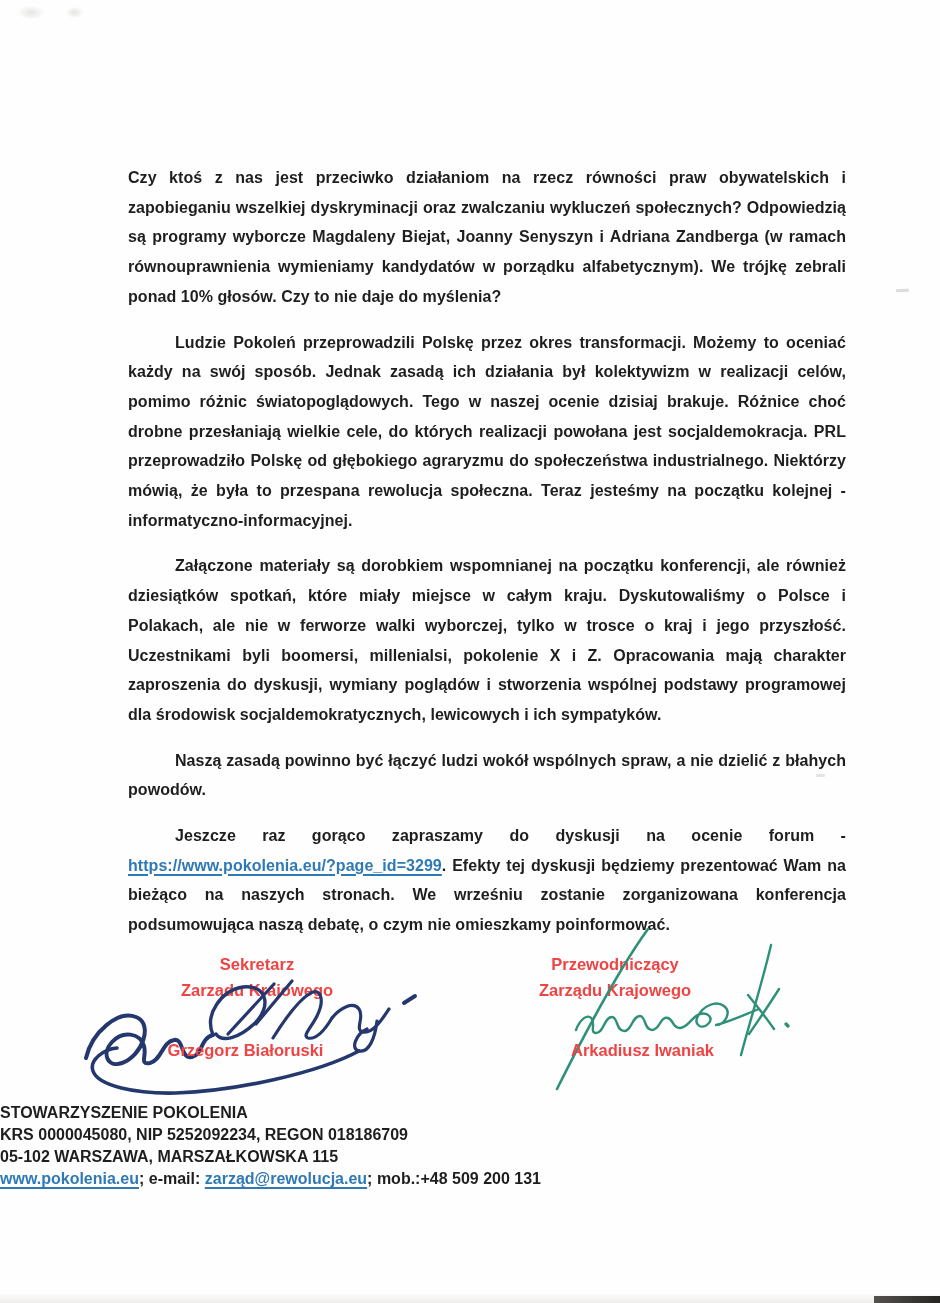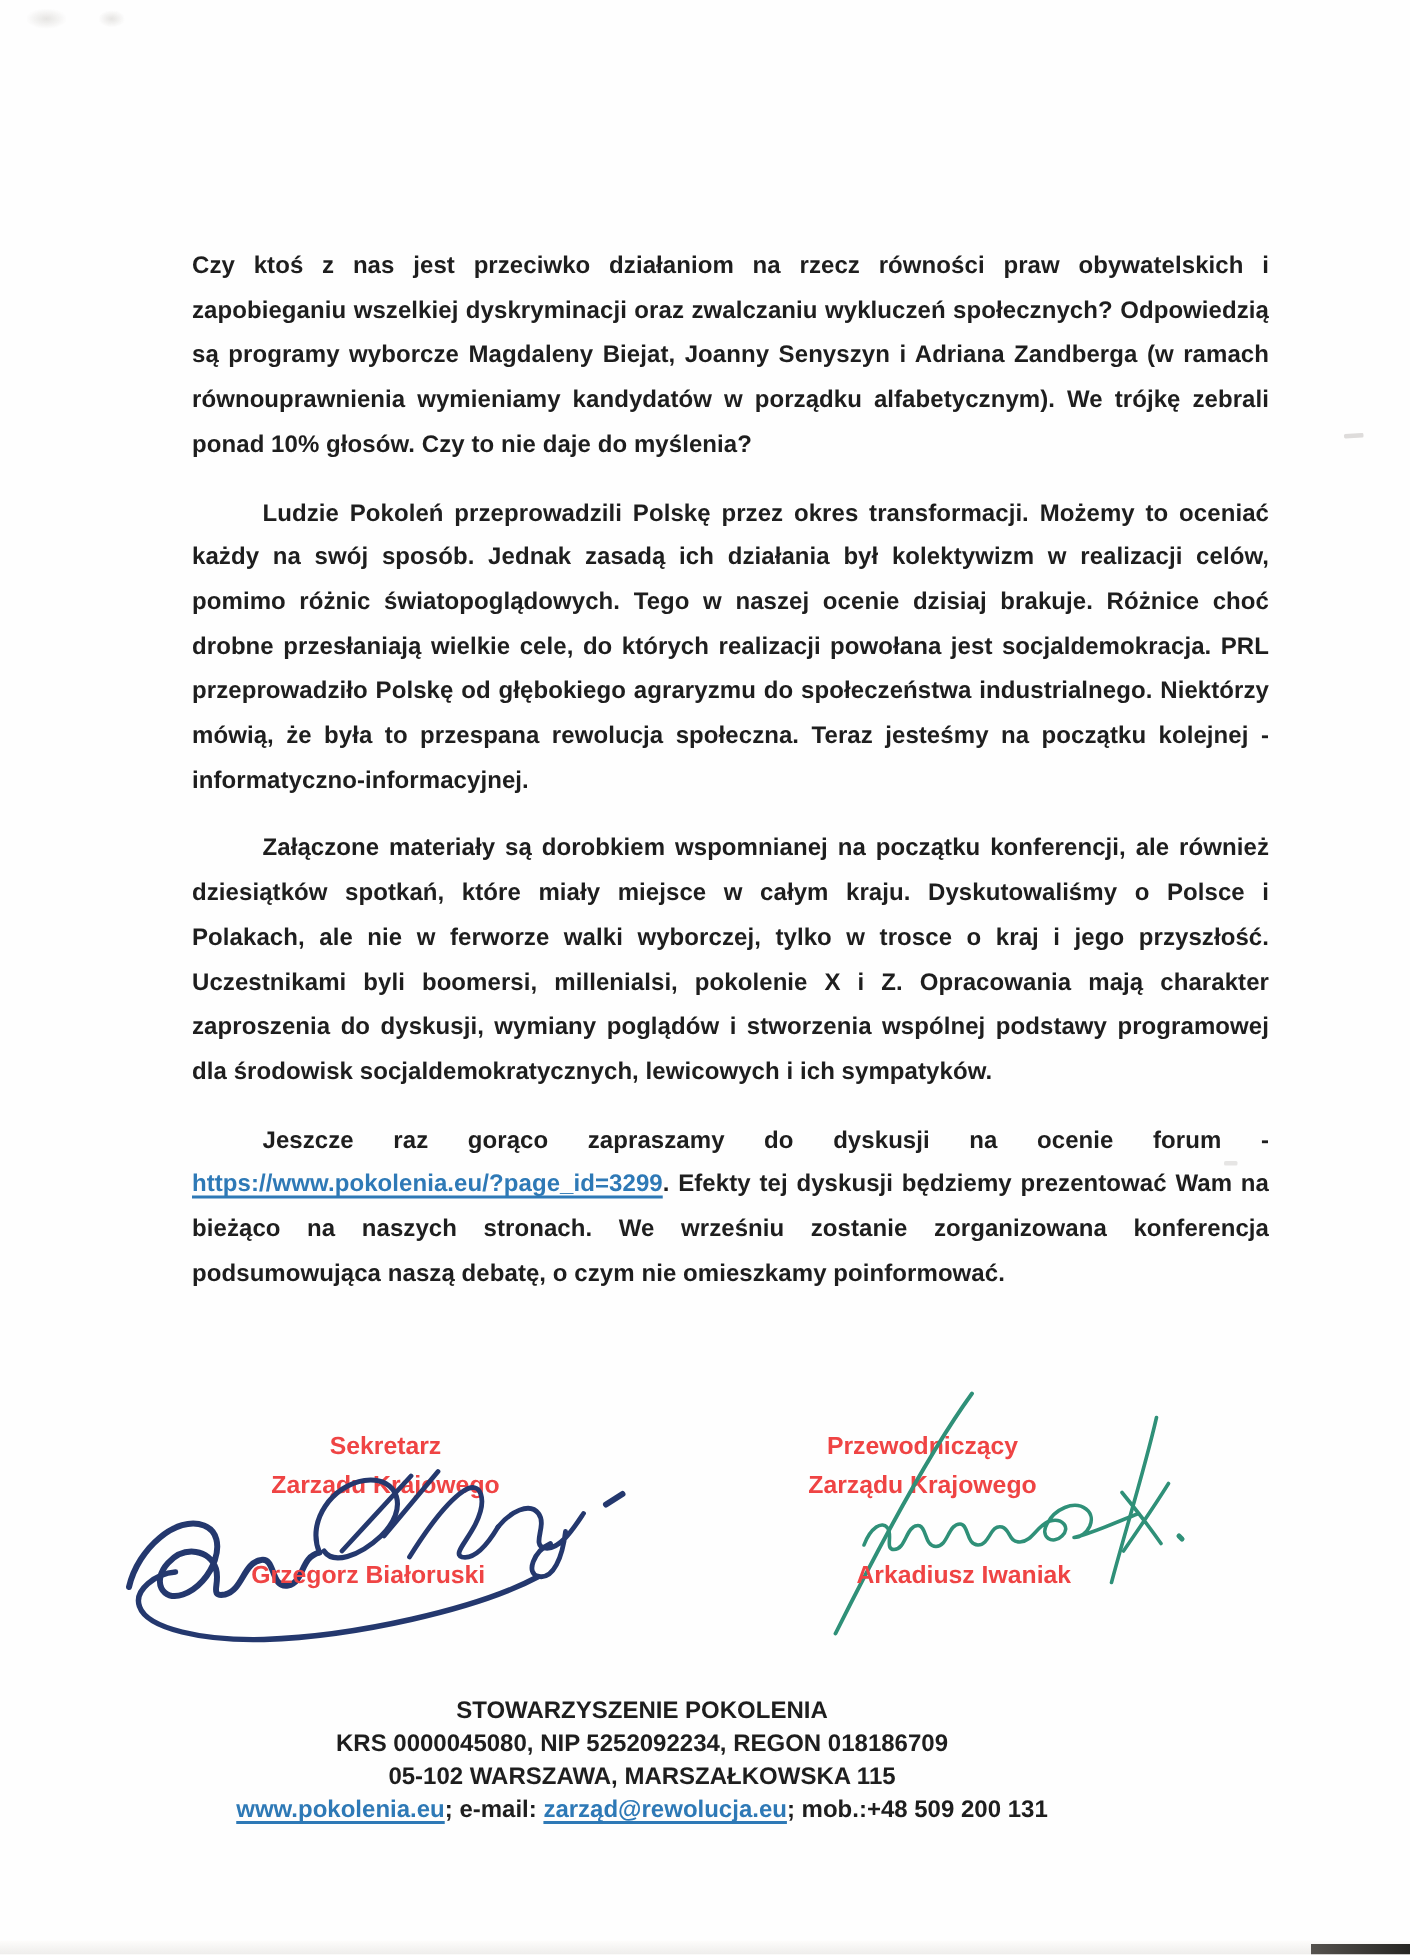--- a/index.html
+++ b/index.html
@@ -53,26 +53,25 @@
   .ink-left{left:76px;top:972px;width:352px;height:132px;}
   .ink-right{left:543px;top:925px;width:252px;height:177px;}
   .ink path{fill:none;stroke-linecap:round;stroke-linejoin:round;}
   .ink-left path{stroke:var(--ink-left,#24386e);}
   .ink-right path{stroke:var(--ink-right,#2f9078);}
 
   
   .letter-footer{
     position:absolute;
     left:0;top:1102px;width:856px;
-    text-align:center;
+    text-align:left;
     font-size:16px;
     font-weight:600;
     line-height:22px;
     color:#1e1e1e;
-    margin-top:28px;
   }
   .letter-footer div{white-space:nowrap;}
 
   
   .smudge{position:absolute;background:radial-gradient(ellipse at center,#d9d7d4 0%,rgba(217,215,212,0) 75%);opacity:.65;filter:blur(.5px);}
   .smudge-1{left:18px;top:6px;width:26px;height:13px;}
   .smudge-2{left:66px;top:7px;width:17px;height:11px;}
   .margin-dash{position:absolute;background:#c2c0bd;border-radius:1px;}
   .dash-1{left:896px;top:289px;width:13px;height:3px;opacity:.55;transform:rotate(-3deg);}
   .dash-2{left:816px;top:774px;width:9px;height:3px;opacity:.4;}
@@ -86,20 +85,21 @@
 
   <div class="smudge smudge-1"></div>
   <div class="smudge smudge-2"></div>
   <div class="margin-dash dash-1"></div>
   <div class="margin-dash dash-2"></div>
 
   <div class="letter-body" id="letter-body">
       <p><span>Czy ktoś z nas jest przeciwko działaniom na rzecz równości praw obywatelskich i zapobieganiu wszelkiej dyskryminacji oraz zwalczaniu wykluczeń społecznych? Odpowiedzią są programy wyborcze Magdaleny Biejat, Joanny Senyszyn i Adriana Zandberga (w ramach równouprawnienia wymieniamy kandydatów w porządku alfabetycznym). We trójkę zebrali ponad 10% głosów. Czy to nie daje do myślenia?</span></p>
       <p class="indent"><span>Ludzie Pokoleń przeprowadzili Polskę przez okres transformacji. Możemy to oceniać każdy na swój sposób. Jednak zasadą ich działania był kolektywizm w realizacji celów, pomimo różnic światopoglądowych. Tego w naszej ocenie dzisiaj brakuje. Różnice choć drobne przesłaniają wielkie cele, do których realizacji powołana jest socjaldemokracja. PRL przeprowadziło Polskę od głębokiego agraryzmu do społeczeństwa industrialnego. Niektórzy mówią, że była to przespana rewolucja społeczna. Teraz jesteśmy na początku kolejnej - informatyczno-informacyjnej.</span></p>
       <p class="indent"><span>Załączone materiały są dorobkiem wspomnianej na początku konferencji, ale również dziesiątków spotkań, które miały miejsce w całym kraju. Dyskutowaliśmy o Polsce i Polakach, ale nie w ferworze walki wyborczej, tylko w trosce o kraj i jego przyszłość. Uczestnikami byli boomersi, millenialsi, pokolenie X i Z. Opracowania mają charakter zaproszenia do dyskusji, wymiany poglądów i stworzenia wspólnej podstawy programowej dla środowisk socjaldemokratycznych, lewicowych i ich sympatyków.</span></p>
+      <p class="indent"><span>Naszą zasadą powinno być łączyć ludzi wokół wspólnych spraw, a nie dzielić z błahych powodów.</span></p>
       <p class="indent"><span>Jeszcze raz gorąco zapraszamy do dyskusji na ocenie forum - </span><a class="doc-link" href="#">https://www.pokolenia.eu/?page_id=3299</a><span>. Efekty tej dyskusji będziemy prezentować Wam na bieżąco na naszych stronach. We wrześniu zostanie zorganizowana konferencja podsumowująca naszą debatę, o czym nie omieszkamy poinformować.</span></p>
     </div>
 
   <div class="sig-label sig-title-left">
     <div>Sekretarz</div>
     <div>Zarządu Krajowego</div>
   </div>
   <div class="sig-label sig-title-right">
     <div>Przewodniczący</div>
     <div>Zarządu Krajowego</div>

